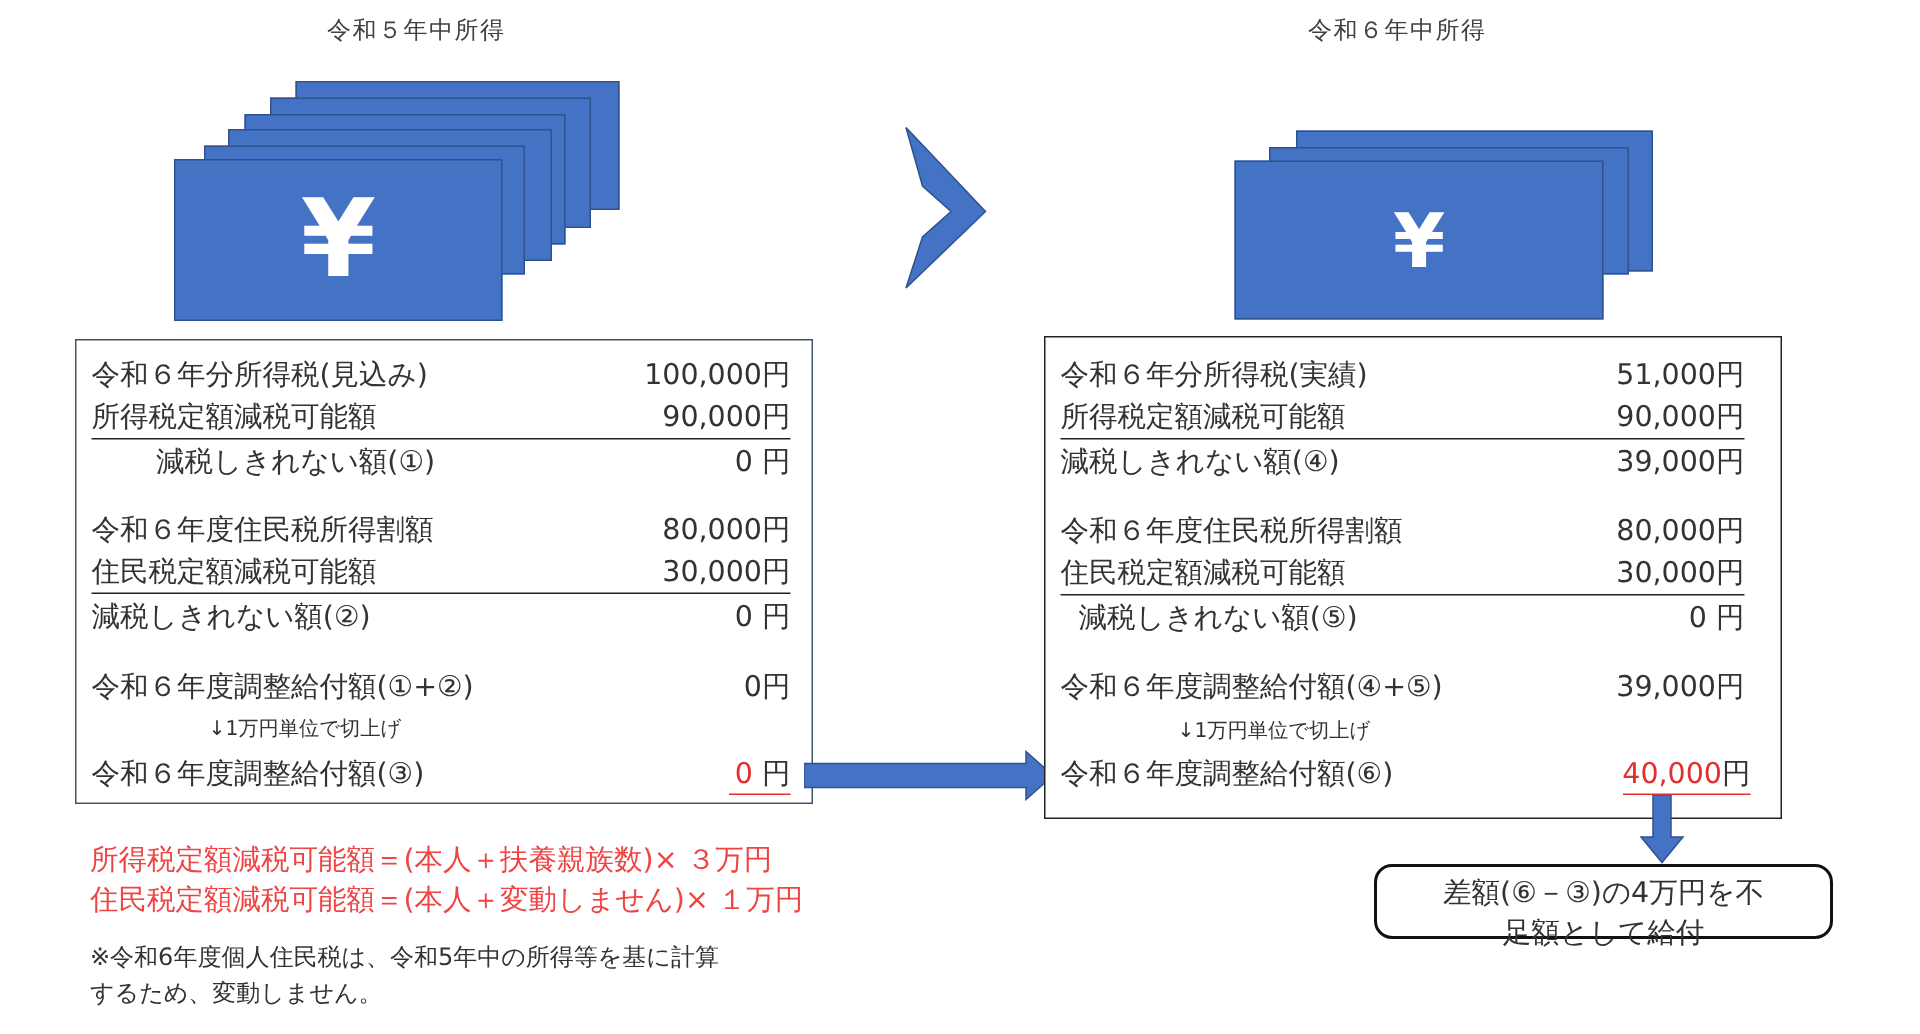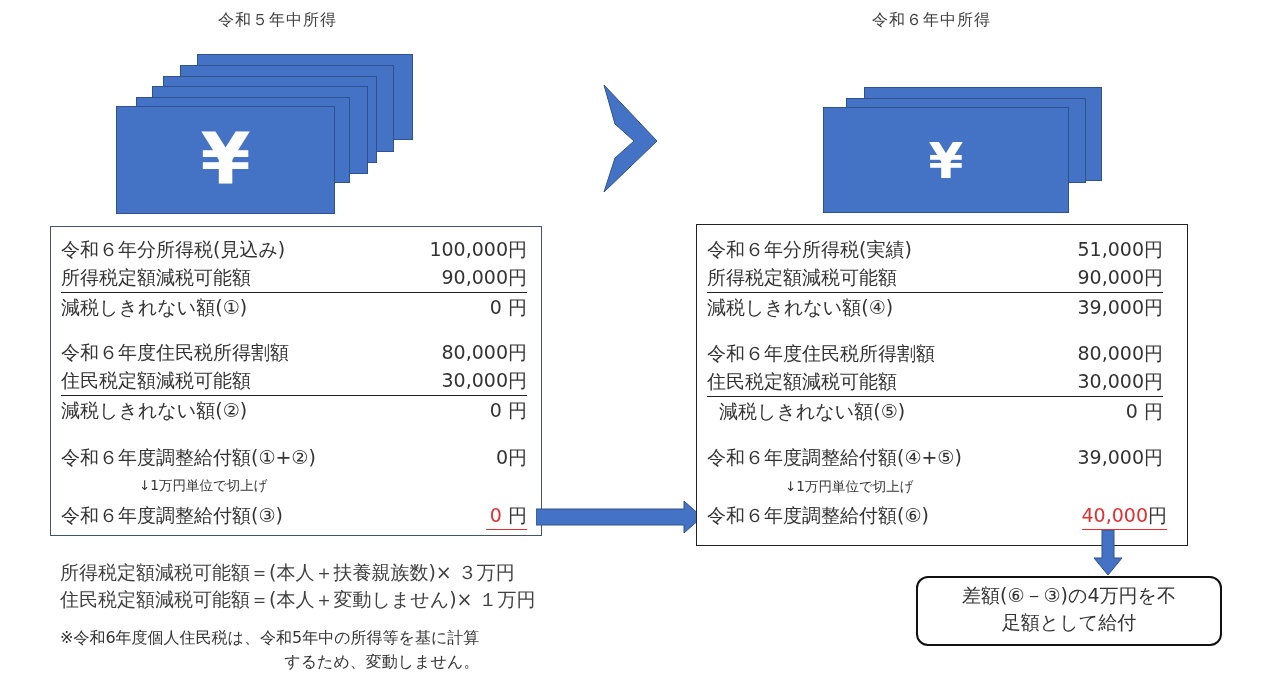--- a/index.html
+++ b/index.html
@@ -10,22 +10,22 @@
   .bill { position: absolute; background: #4472c4; border: 1px solid #2f528f; box-sizing: border-box; }
   .yen { position: absolute; color: #fff; font-weight: bold; text-align: center; }
   .box { position: absolute; box-sizing: border-box; background: #fff; }
   .row { position: absolute; left: 10px; right: 14px; height: 28px; font-size: 19px; color: #333; white-space: nowrap; }
   .row .lbl { position: absolute; left: 0; top: 0; }
   .row .val { position: absolute; right: 0; top: 0; }
   .row.ul { border-bottom: 1.5px solid #222; }
   .note { position: absolute; font-size: 13.5px; color: #333; white-space: nowrap; margin-left: 48px; }
   .red { color: #e03030; }
   .redul { border-bottom: 1.5px solid #e03030; }
-  .formula { position: absolute; font-size: 19px; color: #404040; white-space: nowrap; }
-  .foot { position: absolute; font-size: 16px; color: #333; line-height: 24px; text-align: right; }
+  .formula { position: absolute; font-size: 19px; color: #ef4444; white-space: nowrap; }
+  .foot { position: absolute; font-size: 16px; color: #333; line-height: 24px; }
   .result { position: absolute; border: 2px solid #111; border-radius: 12px; background:#fff;
             font-size: 19px; color:#333; text-align: center; line-height: 27px; box-sizing: border-box; padding-top: 4px; }
 </style>
 </head>
 <body>
 
 <div class="abs title" style="left:218px; top:10px;">令和５年中所得</div>
 
 <div>
   <div class="bill" style="left:197px; top:54px; width:216px; height:86px;"></div>
@@ -54,21 +54,21 @@
 
 <div class="box" style="left:50px; top:226px; width:492px; height:310px; border:1.5px solid #44546a;">
   <div class="row" style="top:10px;">
     <span class="lbl">令和６年分所得税(見込み)</span>
     <span class="val">100,000円</span>
   </div>
   <div class="row ul" style="top:38px; height:27px;">
     <span class="lbl">所得税定額減税可能額</span>
     <span class="val">90,000円</span>
   </div>
-  <div class="row" style="top:68px;">
+  <div class="row" style="top:68px;margin-left:43px;">
     <span class="lbl">減税しきれない額(①)</span>
     <span class="val">0 円</span>
   </div>
   <div class="row" style="top:113px;">
     <span class="lbl">令和６年度住民税所得割額</span>
     <span class="val">80,000円</span>
   </div>
   <div class="row ul" style="top:141px; height:27px;">
     <span class="lbl">住民税定額減税可能額</span>
     <span class="val">30,000円</span>
@@ -125,21 +125,21 @@
   <div class="row" style="top:278px; right:20px;">
     <span class="lbl">令和６年度調整給付額(⑥)</span>
     <span class="val redul"><span class="red">40,000</span><span>円</span></span>
   </div>
 </div>
 
 <svg class="abs" style="left:1093px; top:530px;" width="30" height="46" viewBox="0 0 30 46">
   <polygon points="9,0 21,0 21,28 29,28 15,45 1,28 9,28" fill="#4472c4" stroke="#2f528f" stroke-width="1"></polygon>
 </svg>
 
-<div class="result" style="left:916px; top:576px; width:306px; height:70px;">
+<div class="result" style="left:916px; top:576px; width:306px; height:50px;">
   <div>差額(⑥－③)の4万円を不</div>
   <div>足額として給付</div>
 </div>
 
 <div class="formula" style="left:60px; top:560px;">所得税定額減税可能額＝(本人＋扶養親族数)× ３万円</div>
 <div class="formula" style="left:60px; top:587px;">住民税定額減税可能額＝(本人＋変動しません)× １万円</div>
 
 <div class="foot" style="left:60px; top:626px;">
   <div>※令和6年度個人住民税は、令和5年中の所得等を基に計算</div>
   <div>するため、変動しません。</div>

